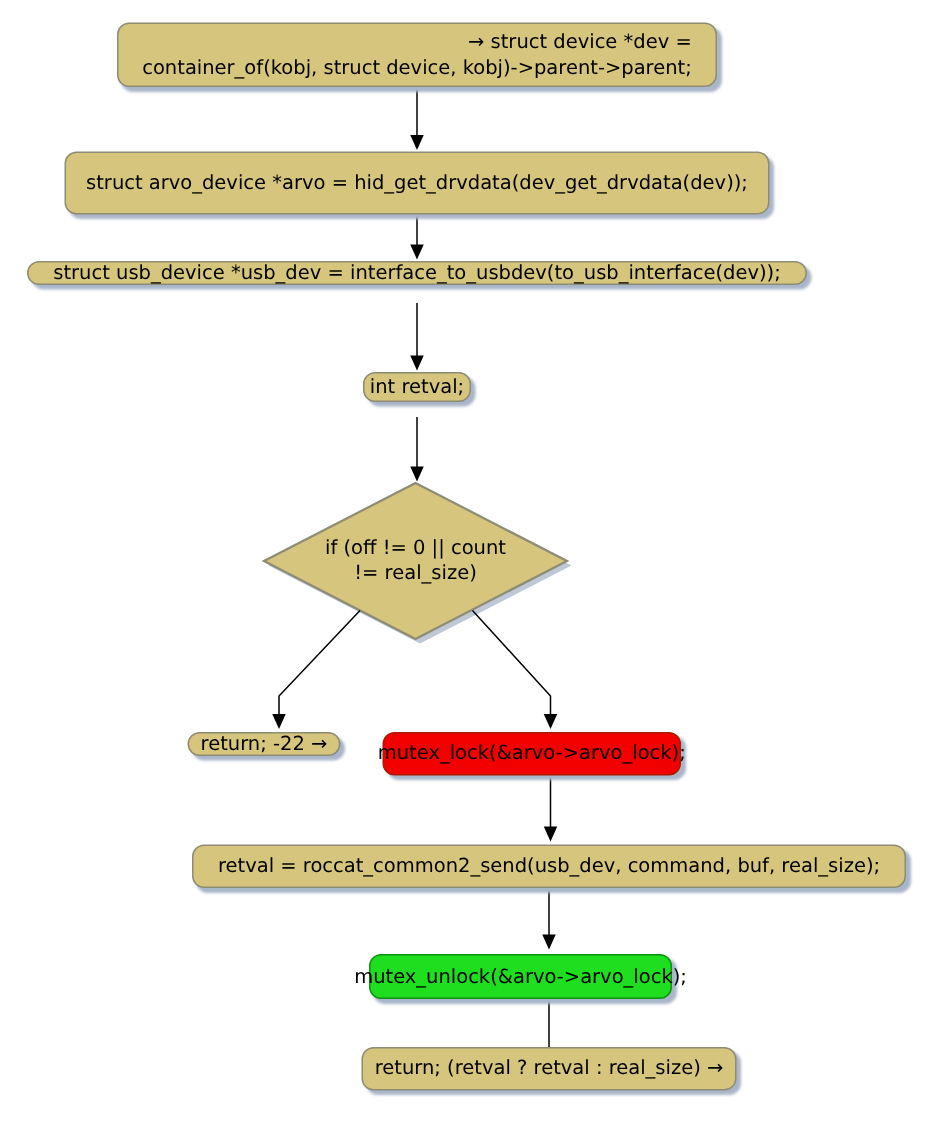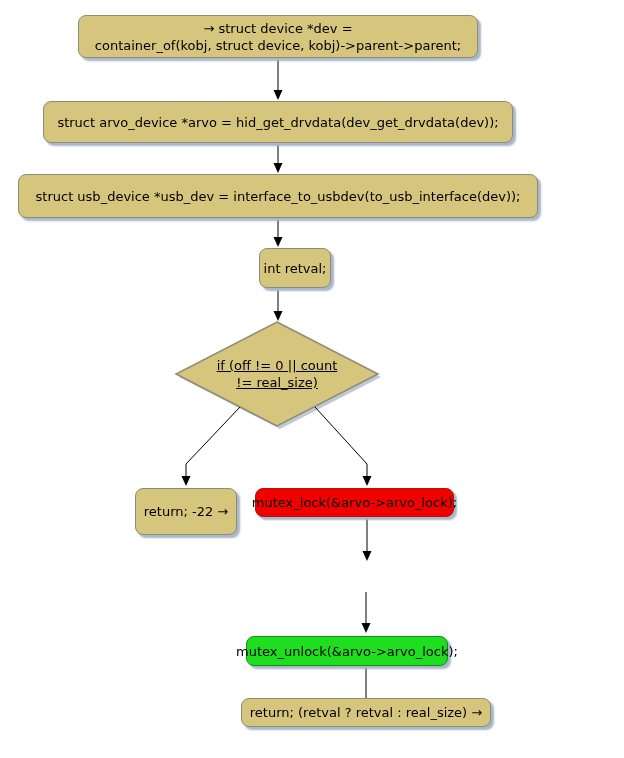--- a/index.html
+++ b/index.html
@@ -13,31 +13,31 @@
   }
   svg.edge-layer{position:absolute;left:0;top:0;z-index:0;}
   .node{
     position:absolute;z-index:1;
     display:flex;align-items:center;justify-content:center;
     box-sizing:border-box;
     border:1.5px solid var(--node-border);
     background:var(--node-fill);
     border-radius:8px;
     box-shadow:3px 3px 2px var(--shadow-color);
-    text-align:center;
+    text-align:right;
   }
   .node span{white-space:pre;line-height:17px;}
   .node.red{background:var(--lock-fill);border-color:var(--lock-border);}
   .node.green{background:var(--unlock-fill);border-color:var(--unlock-border);}
   .diamond-label{
     position:absolute;z-index:1;
     display:flex;align-items:center;justify-content:center;
     text-align:center;
   }
-  .diamond-label span{white-space:pre;line-height:17px;text-decoration:underline;}
+  .diamond-label span{white-space:pre;line-height:17px;}
 </style>
 </head>
 <body>
 
 <div class="canvas">
 
   <svg class="edge-layer" width="624" height="758">
 
     <polygon points="280,325 381,377 280,429 179,377" style="fill:var(--shadow-color);opacity:0.75"></polygon>
 
@@ -73,41 +73,44 @@
 
   <div class="node" style="left:78px;top:15px;width:400px;height:43px">
     <span>→ struct device *dev =
 container_of(kobj, struct device, kobj)-&gt;parent-&gt;parent;</span>
   </div>
 
   <div class="node" style="left:43px;top:101px;width:470px;height:42px">
     <span>struct arvo_device *arvo = hid_get_drvdata(dev_get_drvdata(dev));</span>
   </div>
 
-  <div class="node" style="left:18px;top:174px;width:520px;height:44px">
+  <div class="node" style="left:18px;top:174px;width:520px;height:16px">
     <span>struct usb_device *usb_dev = interface_to_usbdev(to_usb_interface(dev));</span>
   </div>
 
-  <div class="node" style="left:259px;top:248px;width:72px;height:40px">
+  <div class="node" style="left:242px;top:248px;width:72px;height:20px">
     <span>int retval;</span>
   </div>
 
   <div class="diamond-label" style="left:177px;top:322px;width:200px;height:104px">
     <span>if (off != 0 || count
 != real_size)</span>
   </div>
 
-  <div class="node" style="left:135px;top:488px;width:102px;height:47px">
+  <div class="node" style="left:125px;top:488px;width:102px;height:16px">
     <span>return; -22 →</span>
   </div>
 
   <div class="node red" style="left:255px;top:488px;width:199px;height:29px">
     <span>mutex_lock(&amp;arvo-&gt;arvo_lock);</span>
   </div>
 
+  <div class="node" style="left:128px;top:563px;width:476px;height:29px">
+    <span>retval = roccat_common2_send(usb_dev, command, buf, real_size);</span>
+  </div>
 
   <div class="node green" style="left:246px;top:636px;width:202px;height:30px">
     <span>mutex_unlock(&amp;arvo-&gt;arvo_lock);</span>
   </div>
 
   <div class="node" style="left:241px;top:698px;width:250px;height:29px">
     <span>return; (retval ? retval : real_size) →</span>
   </div>
 
 </div>

